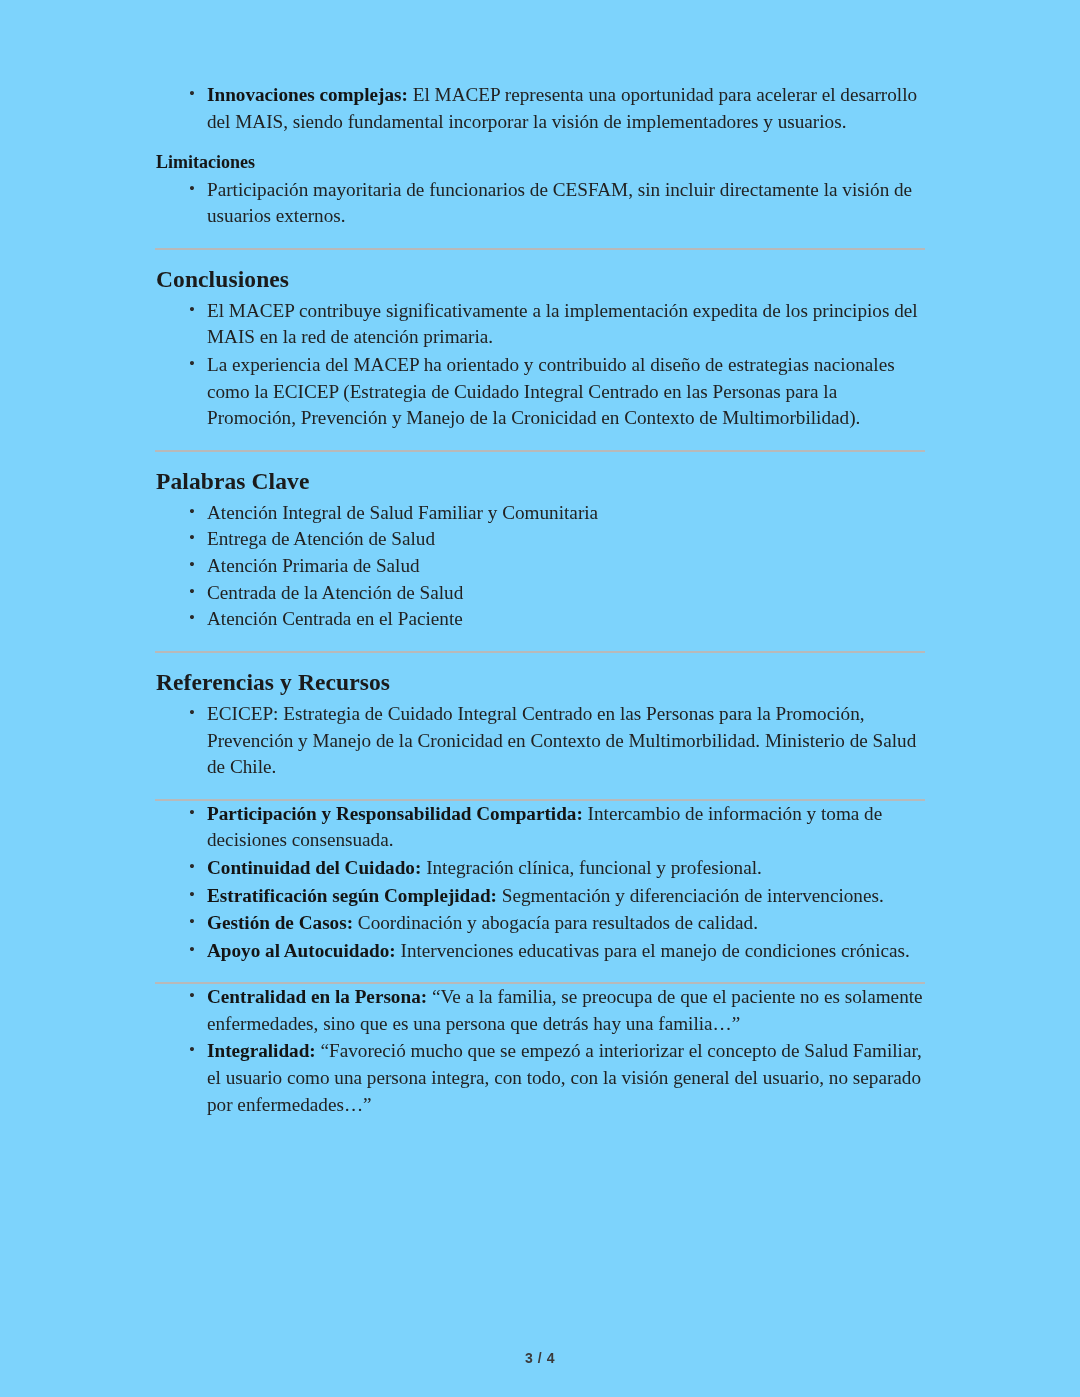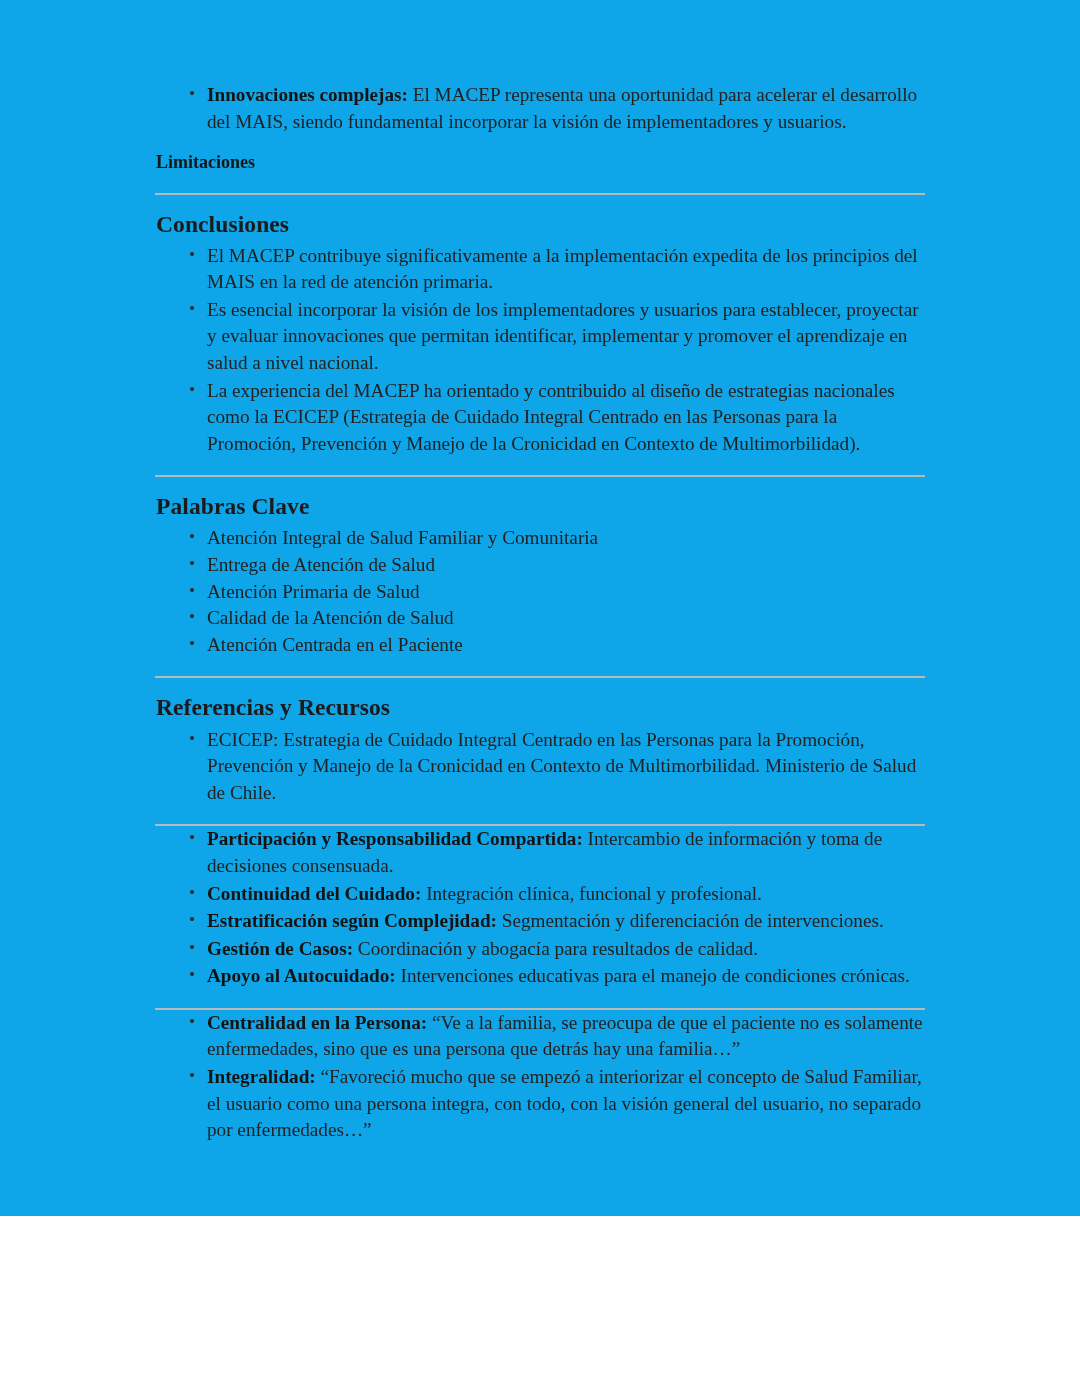--- a/index.html
+++ b/index.html
@@ -4,22 +4,22 @@
 <title>Documento</title>
 <style>
   html, body {
     margin: 0;
     padding: 0;
     background: #ffffff;
   }
   .page {
     position: relative;
     width: 1080px;
-    height: 1216px;
-    background: #0ea5e9;
+    height: 1397px;
+    background: #7dd3fc;
     box-sizing: border-box;
     font-family: "Liberation Serif", "DejaVu Serif", serif;
     color: #1f1f1f;
     overflow: hidden;
   }
   .content {
     position: absolute;
     left: 155px;
     top: 82px;
     width: 770px;
@@ -96,38 +96,40 @@
 <body>
 
 <div class="page">
   <div class="content">
 
     <ul class="doc-list">
       <li><span class="lbl">Innovaciones complejas:</span><span> El MACEP representa una oportunidad para acelerar el desarrollo del MAIS, siendo fundamental incorporar la visión de implementadores y usuarios.</span></li>
     </ul>
 
     <div class="sub-heading">Limitaciones</div>
+    <ul class="doc-list">
+      <li>Participación mayoritaria de funcionarios de CESFAM, sin incluir directamente la visión de usuarios externos.</li>
+    </ul>
 
     <hr class="rule rule-gap-top">
 
     <h2 class="section-title">Conclusiones</h2>
     <ul class="doc-list">
       <li>El MACEP contribuye significativamente a la implementación expedita de los principios del MAIS en la red de atención primaria.</li>
-      <li>Es esencial incorporar la visión de los implementadores y usuarios para establecer, proyectar y evaluar innovaciones que permitan identificar, implementar y promover el aprendizaje en salud a nivel nacional.</li>
       <li>La experiencia del MACEP ha orientado y contribuido al diseño de estrategias nacionales como la ECICEP (Estrategia de Cuidado Integral Centrado en las Personas para la Promoción, Prevención y Manejo de la Cronicidad en Contexto de Multimorbilidad).</li>
     </ul>
 
     <hr class="rule rule-gap-top">
 
     <h2 class="section-title">Palabras Clave</h2>
     <ul class="doc-list tight">
       <li>Atención Integral de Salud Familiar y Comunitaria</li>
       <li>Entrega de Atención de Salud</li>
       <li>Atención Primaria de Salud</li>
-      <li>Calidad de la Atención de Salud</li>
+      <li>Centrada de la Atención de Salud</li>
       <li>Atención Centrada en el Paciente</li>
     </ul>
 
     <hr class="rule rule-gap-top">
 
     <h2 class="section-title">Referencias y Recursos</h2>
     <ul class="doc-list">
       <li>ECICEP: Estrategia de Cuidado Integral Centrado en las Personas para la Promoción, Prevención y Manejo de la Cronicidad en Contexto de Multimorbilidad. Ministerio de Salud de Chile.</li>
     </ul>
 

